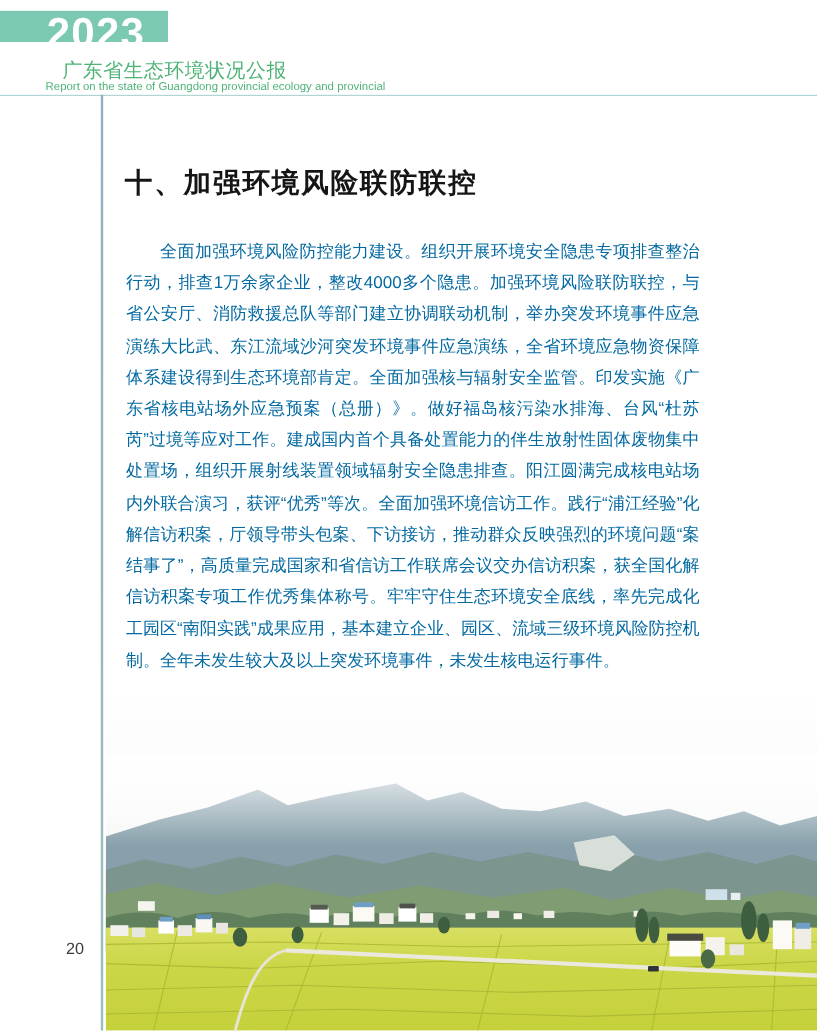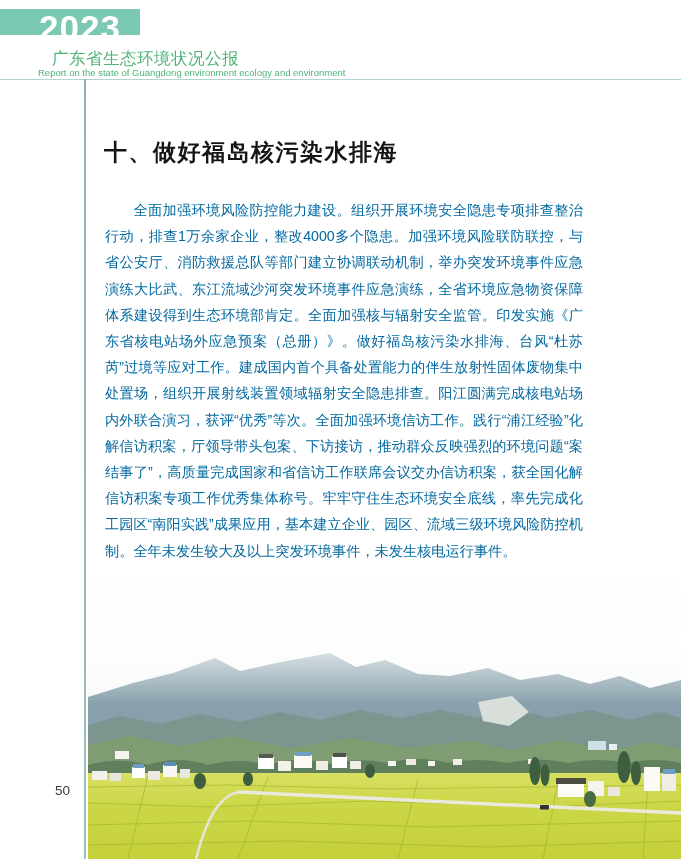--- a/index.html
+++ b/index.html
@@ -62,32 +62,32 @@
   .photo svg { display:block; }
 </style>
 </head>
 <body>
 
 <div class="page">
 
   <div>
     <div class="year-badge">2023</div>
     <div class="title-zh">广东省生态环境状况公报</div>
-    <div class="title-en">Report on the state of Guangdong environment ecology and environment</div>
+    <div class="title-en">Report on the state of Guangdong provincial ecology and provincial</div>
     <div class="h-rule"></div>
   </div>
 
   <div class="v-rule"></div>
 
   <div>
-    <h1 class="section-heading">十、做好福岛核污染水排海</h1>
+    <h1 class="section-heading">十、加强环境风险联防联控</h1>
     <p class="body-paragraph">全面加强环境风险防控能力建设。组织开展环境安全隐患专项排查整治行动，排查1万余家企业，整改4000多个隐患。加强环境风险联防联控，与省公安厅、消防救援总队等部门建立协调联动机制，举办突发环境事件应急演练大比武、东江流域沙河突发环境事件应急演练，全省环境应急物资保障体系建设得到生态环境部肯定。全面加强核与辐射安全监管。印发实施《广东省核电站场外应急预案（总册）》。做好福岛核污染水排海、台风“杜苏芮”过境等应对工作。建成国内首个具备处置能力的伴生放射性固体废物集中处置场，组织开展射线装置领域辐射安全隐患排查。阳江圆满完成核电站场内外联合演习，获评“优秀”等次。全面加强环境信访工作。践行“浦江经验”化解信访积案，厅领导带头包案、下访接访，推动群众反映强烈的环境问题“案结事了”，高质量完成国家和省信访工作联席会议交办信访积案，获全国化解信访积案专项工作优秀集体称号。牢牢守住生态环境安全底线，率先完成化工园区“南阳实践”成果应用，基本建立企业、园区、流域三级环境风险防控机制。全年未发生较大及以上突发环境事件，未发生核电运行事件。</p>
   </div>
 
-  <div class="page-number">50</div>
+  <div class="page-number">20</div>
 
   <div class="photo">
     <svg width="593" height="284" viewBox="0 0 593 284" preserveAspectRatio="none">
       <defs>
         <linearGradient id="sky" x1="0" y1="0" x2="0" y2="1">
           <stop offset="0" stop-color="#ffffff"></stop>
           <stop offset="0.55" stop-color="#f5f7f6"></stop>
           <stop offset="1" stop-color="#eaf0ee"></stop>
         </linearGradient>
         <linearGradient id="fog" x1="0" y1="0" x2="0" y2="1">

